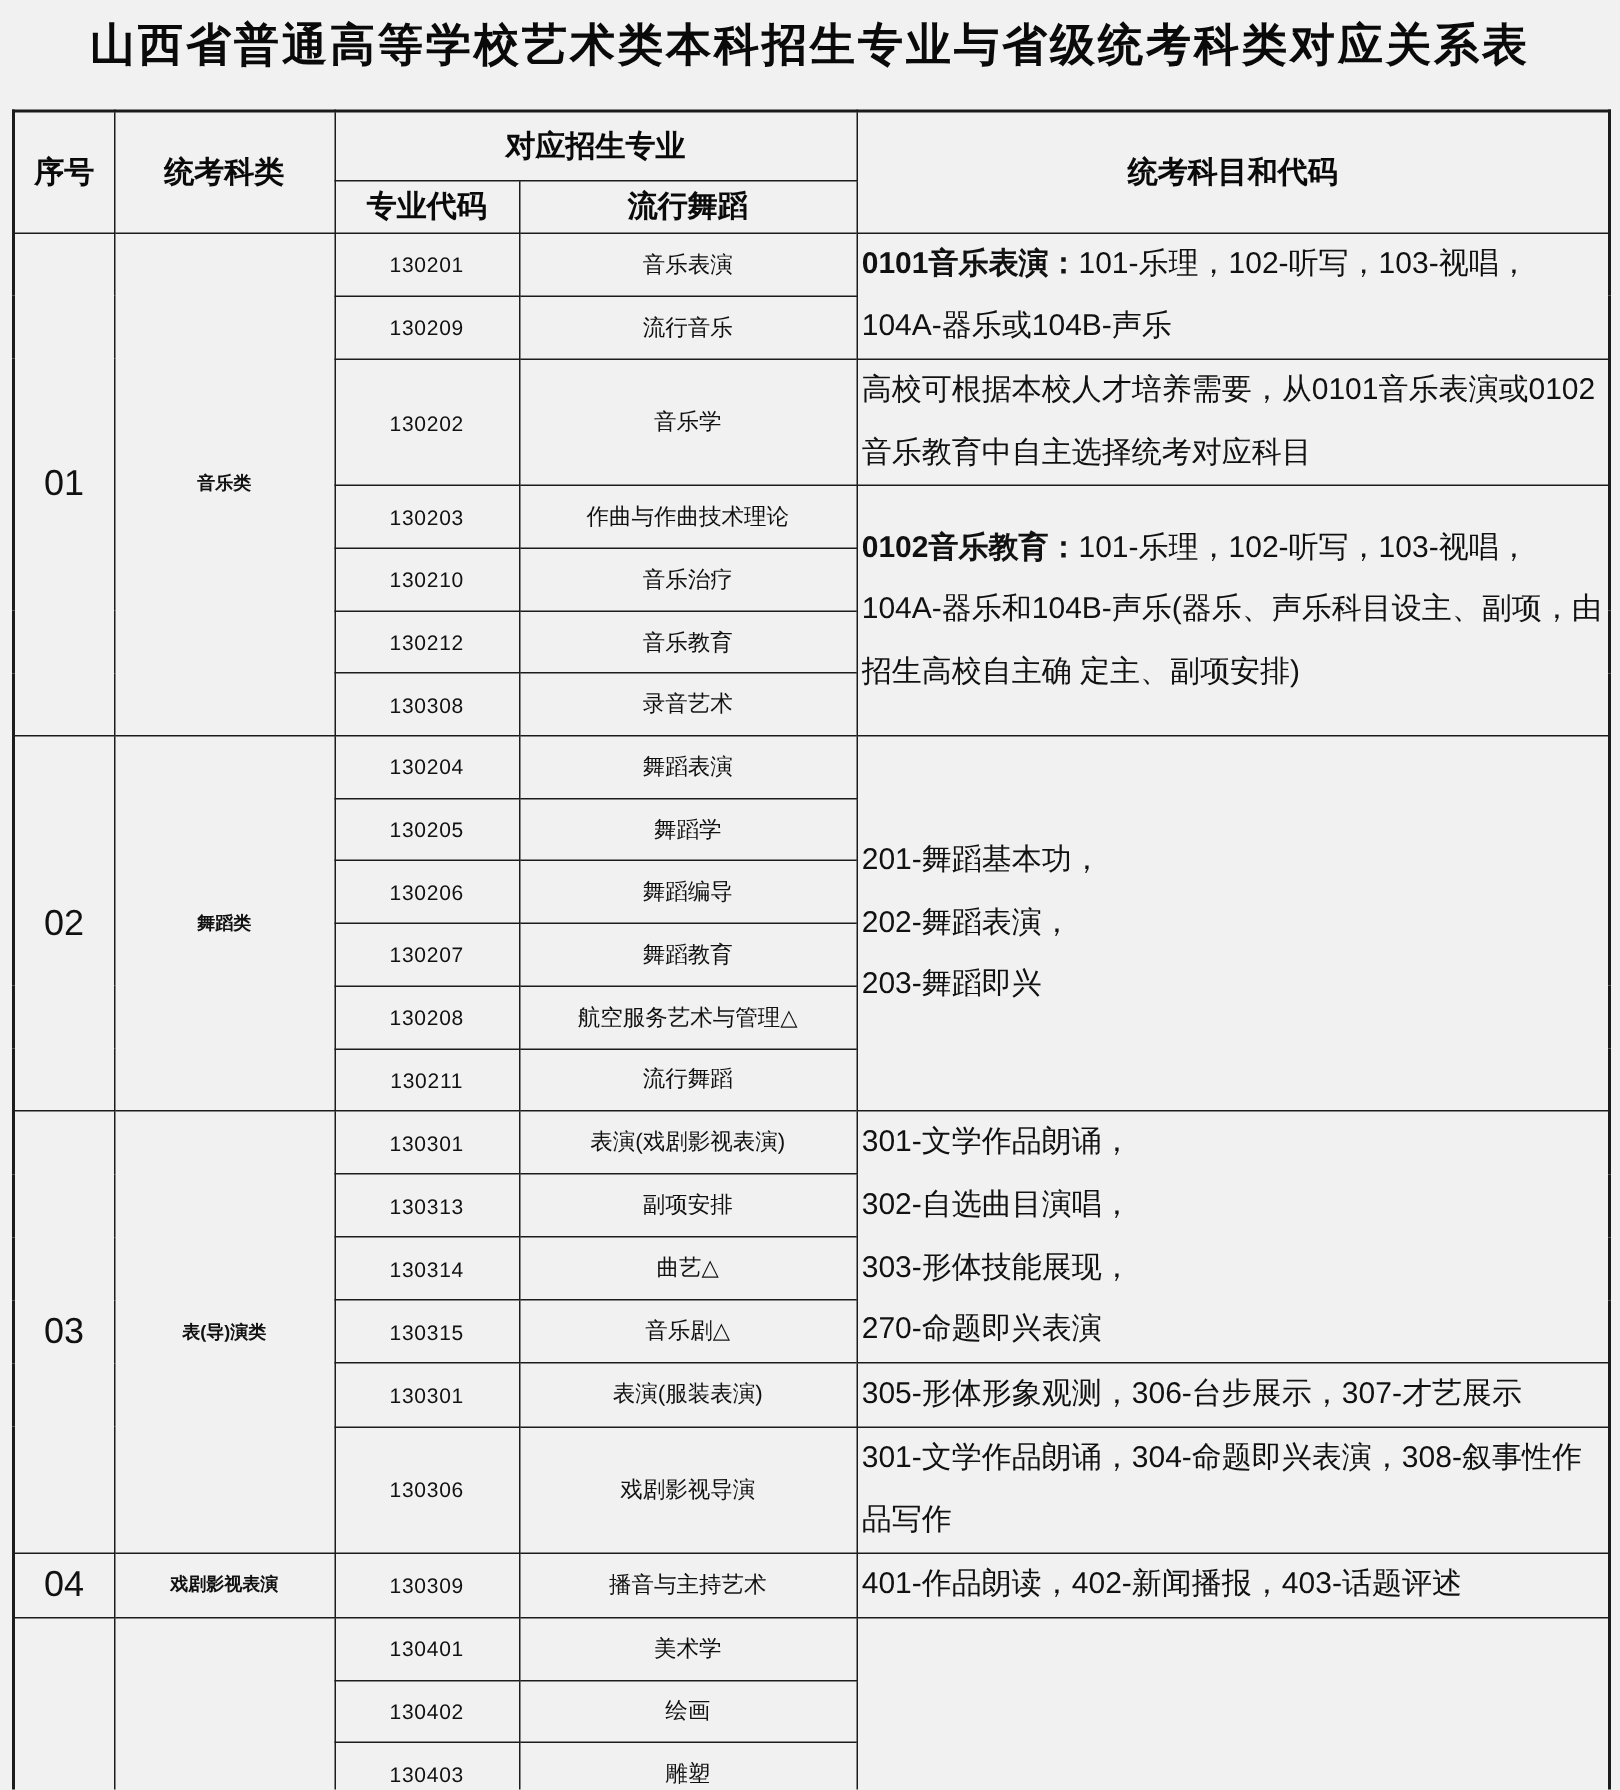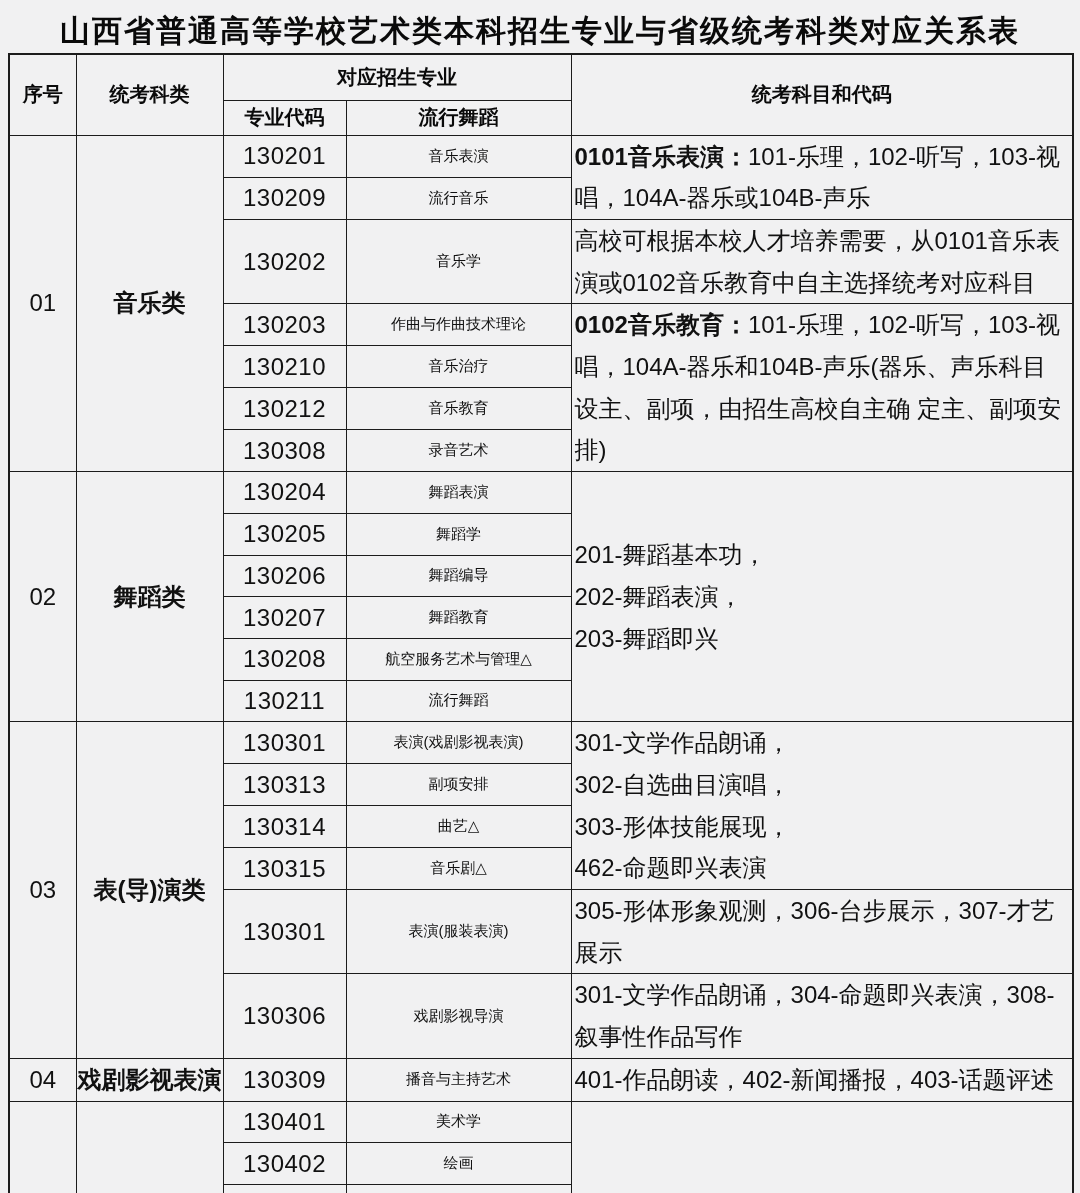--- a/index.html
+++ b/index.html
@@ -9,46 +9,46 @@
     color:#111;
     font-family:"Liberation Sans","DejaVu Sans",sans-serif;
   }
   .page { width:1080px; height:1193px; padding:8px; overflow:hidden; }
   .title {
     text-align:center;
     font-size:30px;
     line-height:38px;
     font-weight:700;
     letter-spacing:2px;
-    padding:4px 0 3px 0;
+    padding:4px 0 23px 0;
     color:#0a0a0a;
   }
   table.grid {
     width:1064px;
     border-collapse:collapse;
     table-layout:fixed;
     border:2px solid #1c1c1c;
   }
   th, td {
     border:1px solid #1c1c1c;
     vertical-align:middle;
     overflow:hidden;
   }
   thead th { font-size:20px; font-weight:700; text-align:center; color:#0a0a0a; }
   tr.hrow1 { height:46px;font-family:Liberation Mono, monospace; }
   tr.hrow2 { height:35px; }
   tbody tr { height:41.7px; }
   tbody tr.tall { height:83.5px; }
   td.serial   { text-align:center; font-size:24px; }
-  td.category { text-align:center; font-size:24px; font-weight:700; }
-  td.code     { text-align:center; font-size:24px; letter-spacing:0.5px; }
+  td.category { text-align:center; font-size:12px; font-weight:700; }
+  td.code     { text-align:center; font-size:14px; letter-spacing:0.5px; }
   td.name     { text-align:center; font-size:15px; }
   td.subjects {
     text-align:left;
-    font-size:24px;
+    font-size:20px;
     line-height:41.7px;
     padding:0 3px;
   }
   td.subjects .line { line-height:41.7px; white-space:nowrap; }
   .b { font-weight:700; }
 </style>
 </head>
 <body>
 
 <div class="page">
@@ -144,21 +144,21 @@
 
       <tr>
         <td class="serial" rowspan="6">03</td>
         <td class="category" rowspan="6">表(导)演类</td>
         <td class="code">130301</td>
         <td class="name">表演(戏剧影视表演)</td>
         <td class="subjects" rowspan="4">
           <div class="line">301-文学作品朗诵，</div>
           <div class="line">302-自选曲目演唱，</div>
           <div class="line">303-形体技能展现，</div>
-          <div class="line">462-命题即兴表演</div>
+          <div class="line">270-命题即兴表演</div>
         </td>
       </tr>
       <tr>
         <td class="code">130313</td>
         <td class="name">副项安排</td>
       </tr>
       <tr>
         <td class="code">130314</td>
         <td class="name">曲艺△</td>
       </tr>

